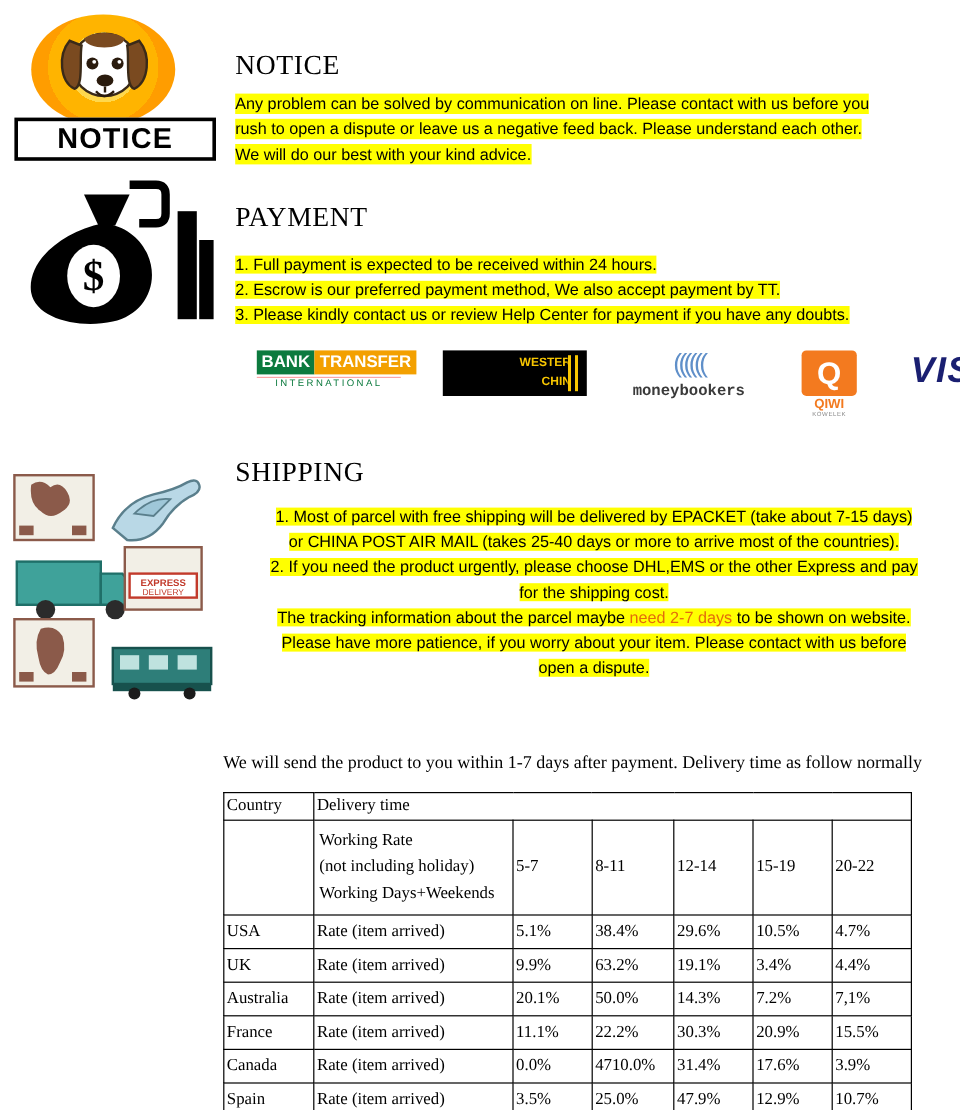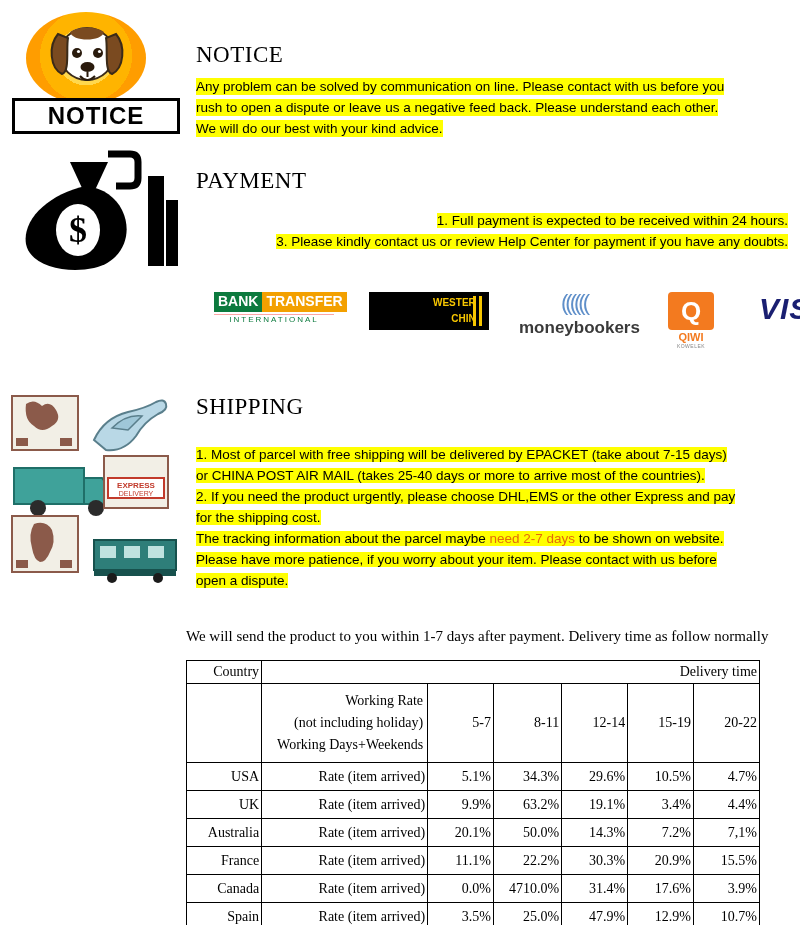--- a/index.html
+++ b/index.html
@@ -104,21 +104,21 @@
   }
   #payment-heading {
     position: absolute;
     left: 196px; top: 168px;
   }
   #payment-text {
     position: absolute;
     left: 196px; top: 210px;
     width: 592px;
   }
-  #payment-text .ln { display: block; text-align: right; }
+  #payment-text .ln { display: block; }
 
   
   #payment-logos {
     position: absolute;
     left: 190px; top: 292px;
     width: 600px; height: 52px;
   }
   .plogo { position: absolute; top: 0; margin-left: 24px; }
   
   #logo-bank { left: 0px; width: 120px; }
@@ -162,23 +162,23 @@
   #logo-mb { left: 305px; width: 110px; text-align: center; }
   #logo-mb .mb-arcs {
     height: 22px;
     font-family: "Liberation Sans", sans-serif;
     font-size: 22px;
     color: #5f8fc9;
     letter-spacing: -3px;
     line-height: 22px;
   }
   #logo-mb .mb-word {
-    font-family: Liberation Sans, sans-serif;
-    font-weight: bold;
-    font-size: 17px;
+    font-family: Liberation Mono, monospace;
+    font-weight: bold;
+    font-size: 13px;
     color: #3a3a3a;
     margin-top: 4px;
   }
   
   #logo-qiwi { left: 440px; width: 74px; }
   #logo-qiwi .q-box {
     width: 46px; height: 38px;
     background: #f37a1f;
     border-radius: 4px;
     color: #fff;
@@ -216,26 +216,27 @@
   }
 
   
   #shipping-art {
     position: absolute;
     left: 8px; top: 390px;
     width: 180px; height: 215px;
   }
   #shipping-heading {
     position: absolute;
-    left: 196px; top: 394px;
+    left: 196px; top: 381px;
   }
   #shipping-text {
     position: absolute;
-    left: 196px; top: 444px;
+    left: 196px; top: 420px;
     width: 598px;
+    text-align: center;
   }
   #shipping-text .ln { display: block; }
   .orange { color: #e36c0a; }
 
   
   #delivery-note {
     position: absolute;
     left: 186px; top: 628px;
     width: 600px;
     font-family: "Liberation Serif", serif;
@@ -245,21 +246,21 @@
   #delivery-table {
     position: absolute;
     left: 186px; top: 660px;
     width: 574px;
     border-collapse: collapse;
     font-family: "Liberation Serif", serif;
     font-size: 14px;
   }
   #delivery-table td, #delivery-table th {
     border: 1px solid #000;
-    text-align: right;
+    text-align: left;
     padding: 3px 2px;
     font-weight: normal;
   }
   #delivery-table .col-country { width: 74px; }
   #delivery-table .col-rate { width: 170px; }
   #delivery-table .col-v { width: 66px; }
   #delivery-table .tall-cell { line-height: 22px; padding: 6px 4px; }
   #delivery-table tr.data-row td { height: 21px; }
 </style>
 </head>
@@ -303,20 +304,21 @@
   <ellipse cx="66" cy="82" rx="22" ry="26" fill="#fff"></ellipse>
   <text x="66" y="94" font-family="Liberation Serif, serif" font-size="36" font-weight="bold" text-anchor="middle" fill="#000">$</text>
   <rect x="136" y="28" width="16" height="90" fill="#000"></rect>
   <rect x="154" y="52" width="12" height="66" fill="#000"></rect>
 </svg>
 
 <div id="payment-heading" class="sec-title">PAYMENT</div>
 
 <div id="payment-text" class="body-line">
   <span class="ln"><span class="hl">1. Full payment is expected to be received within 24 hours.</span></span>
+  <span class="ln"><span class="hl">2. Escrow is our preferred payment method, We also accept payment by TT.</span></span>
   <span class="ln"><span class="hl">3. Please kindly contact us or review Help Center for payment if you have any doubts.</span></span>
 </div>
 
 <div id="payment-logos">
 
   <div class="plogo" id="logo-bank">
     <div class="bt-row">
       <div class="bt-bank">BANK</div>
       <div class="bt-transfer">TRANSFER</div>
     </div>
@@ -412,21 +414,21 @@
       <td class="col-v">8-11</td>
       <td class="col-v">12-14</td>
       <td class="col-v">15-19</td>
       <td class="col-v">20-22</td>
     </tr>
 
     <tr class="data-row">
       <td>USA</td>
       <td>Rate (item arrived)</td>
       <td>5.1%</td>
-      <td>34.3%</td>
+      <td>38.4%</td>
       <td>29.6%</td>
       <td>10.5%</td>
       <td>4.7%</td>
     </tr>
     <tr class="data-row">
       <td>UK</td>
       <td>Rate (item arrived)</td>
       <td>9.9%</td>
       <td>63.2%</td>
       <td>19.1%</td>

